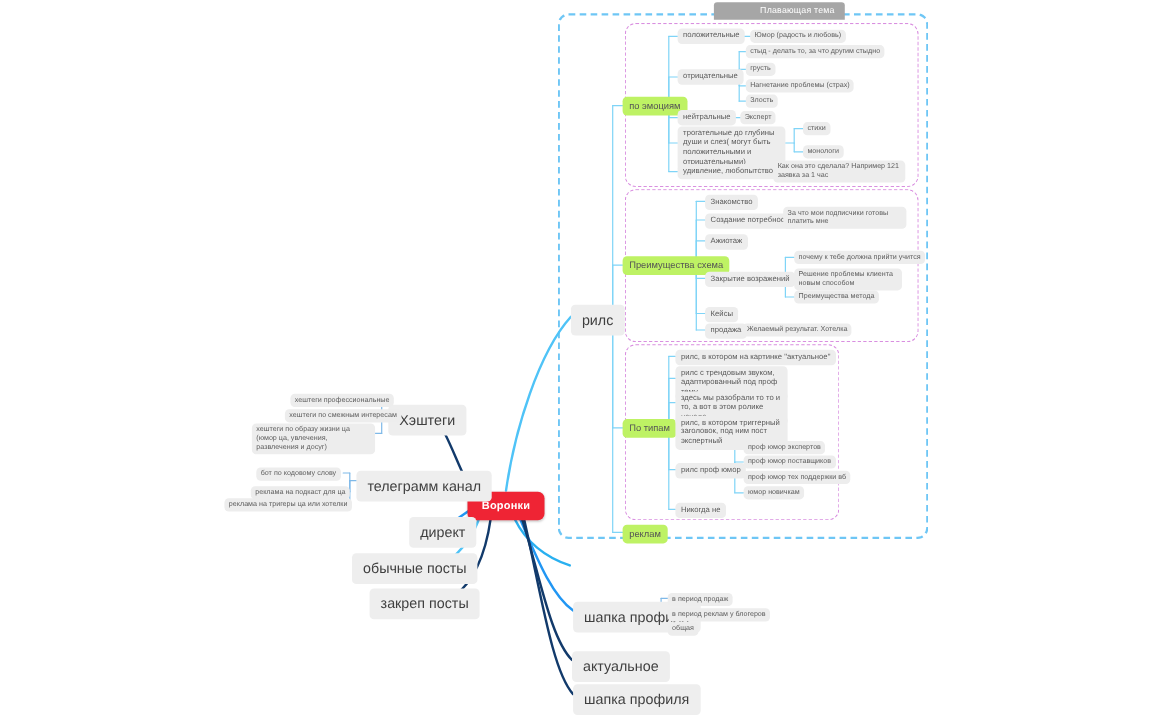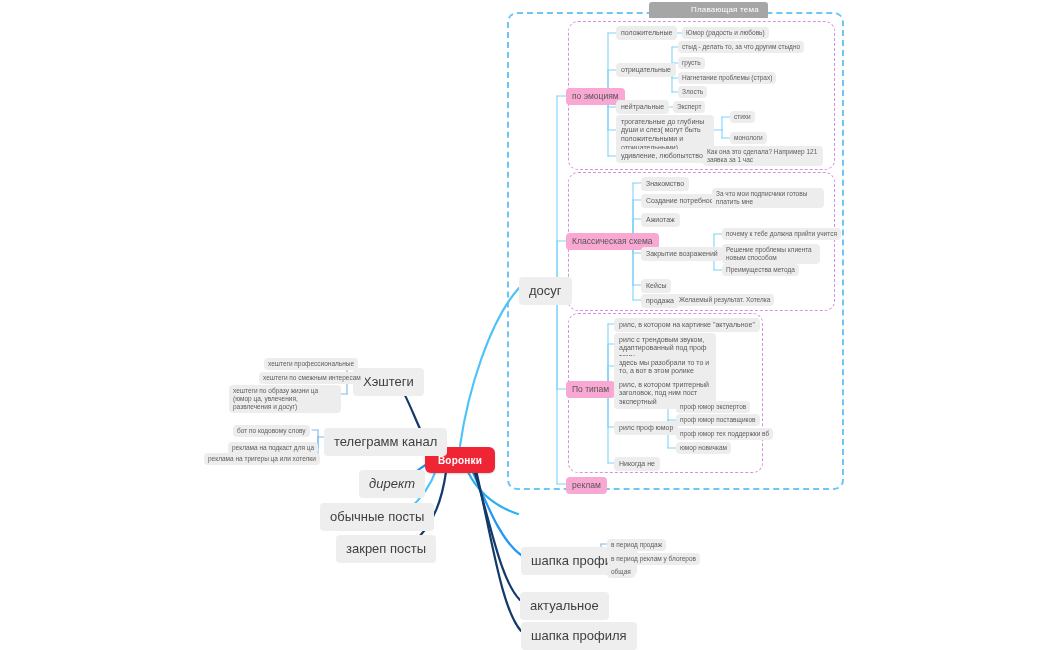--- a/index.html
+++ b/index.html
@@ -20,21 +20,21 @@
     color:#4a4a4a;
     box-sizing:border-box;
     display:flex;align-items:center;
     white-space:pre-wrap;
     line-height:1.25;
   }
   .n-l1{ 
     font-size:13px;padding:6px 10px;background:#eeeeee;color:#3f3f3f;
   }
   .n-l2{
-    font-size:8.5px;padding:3px 6px;background:#f9a8d4;color:#555;
+    font-size:8.5px;padding:3px 6px;background:#bef264;color:#555;
   }
   .n-l3{
     font-size:7px;padding:2.5px 5px;background:#ededed;color:#5a5a5a;
   }
   .n-l4{
     font-size:6.5px;padding:2px 4px;background:#ededed;color:#5d5d5d;
   }
 
   
   .root{
@@ -216,24 +216,24 @@
         <path d="M601,544 H607"></path>
       <path d="M601,557 V558"></path>
         <path d="M601,558 H607"></path>
       <path d="M601,557 V571"></path>
         <path d="M601,571 H607"></path>
     </g>
   </svg>
 
   <div class="root" style="left:425px;top:447px;width:70px;height:26px;">Воронки</div>
 
-  <div class="node n-l1" style="left:519px;top:277px;">досуг</div>
+  <div class="node n-l1" style="left:519px;top:277px;">рилс</div>
 
   <div class="node n-l2" style="left:566px;top:88px;">по эмоциям</div>
-  <div class="node n-l2" style="left:566px;top:233px;">Классическая схема</div>
+  <div class="node n-l2" style="left:566px;top:233px;">Преимущества схема</div>
   <div class="node n-l2" style="left:566px;top:381px;">По типам</div>
   <div class="node n-l2" style="left:566px;top:477px;">реклам</div>
 
   <div class="node n-l3" style="left:616px;top:26px;">положительные</div>
   <div class="node n-l3" style="left:616px;top:63px;">отрицательные</div>
   <div class="node n-l3" style="left:616px;top:100px;">нейтральные</div>
   <div class="node n-l3" style="left:616px;top:115px;width:98px;">трогательные до глубины души и слез( могут быть положительными и отрицательными)</div>
   <div class="node n-l3" style="left:616px;top:149px;">удивление, любопытство</div>
 
   <div class="node n-l4" style="left:682px;top:27px;">Юмор (радость и любовь)</div>
@@ -274,21 +274,21 @@
   <div class="node n-l1" style="left:353px;top:368px;">Хэштеги</div>
   <div class="node n-l4" style="left:264px;top:358px;">хештеги профессиональные</div>
   <div class="node n-l4" style="left:259px;top:372px;">хештеги по смежным интересам</div>
   <div class="node n-l4" style="left:229px;top:385px;width:112px;">хештеги по образу жизни ца (юмор ца, увлечения, развлечения и досуг)</div>
 
   <div class="node n-l1" style="left:324px;top:428px;">телеграмм канал</div>
   <div class="node n-l4" style="left:233px;top:425px;">бот по кодовому слову</div>
   <div class="node n-l4" style="left:228px;top:442px;">реклама на подкаст для ца</div>
   <div class="node n-l4" style="left:204px;top:453px;">реклама на тригеры ца или хотелки</div>
 
-  <div class="node n-l1" style="left:359px;top:470px;font-style:italic;">директ</div>
+  <div class="node n-l1" style="left:372px;top:470px;">директ</div>
   <div class="node n-l1" style="left:336px;top:535px;">закреп посты</div>
   <div class="node n-l1" style="left:320px;top:503px;">обычные посты</div>
 
 
   <div class="node n-l1" style="left:521px;top:547px;">шапка профиля</div>
   <div class="node n-l4" style="left:607px;top:539px;">в период продаж</div>
   <div class="node n-l4" style="left:607px;top:553px;">в период реклам у блогеров</div>
   <div class="node n-l4" style="left:607px;top:566px;">общая</div>
 
   <div class="node n-l1" style="left:520px;top:592px;">актуальное</div>

